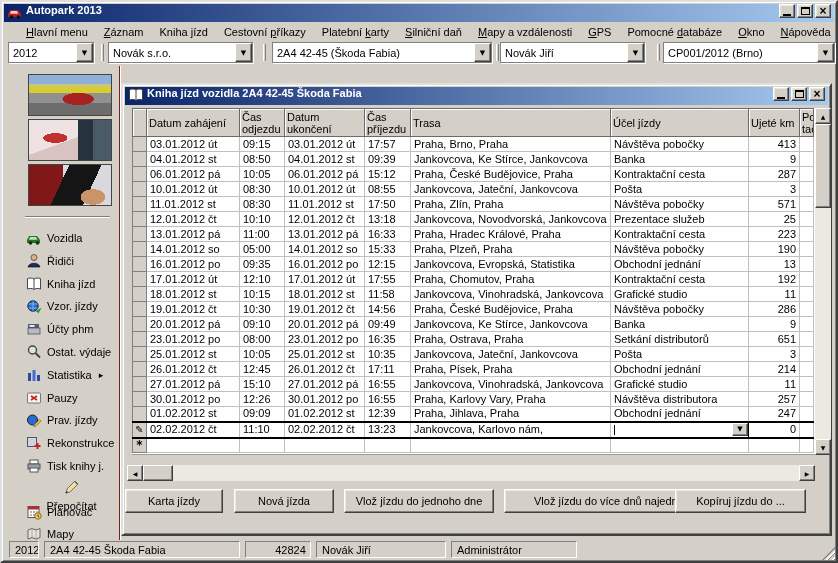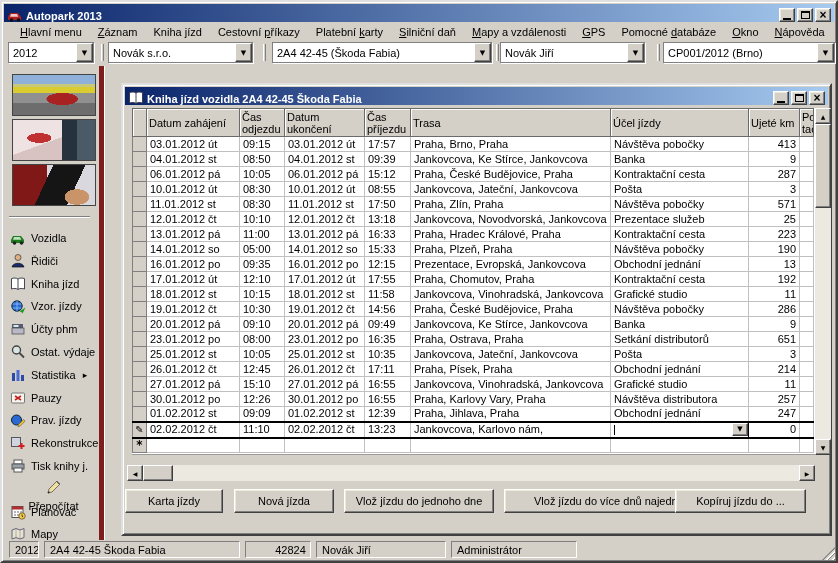--- a/index.html
+++ b/index.html
@@ -6,53 +6,53 @@
   :root{ --face:#d4d0c8; --tb1:#0a246a; --tb2:#a6caf0; --grid:#c0c0c0; }
   *{box-sizing:border-box; margin:0; padding:0;}
   body{background:#808080; font-family:"Liberation Sans","DejaVu Sans",sans-serif;}
   .win{position:relative; width:838px; height:563px; background:var(--face);
        border:2px solid; border-color:#dfdfdf #404040 #404040 #dfdfdf;
        box-shadow:inset 1px 1px 0 #fff, inset -1px -1px 0 #808080;
        overflow:hidden; font-size:11px; color:#000;}
   
   .titlebar{position:absolute; left:2px; top:2px; right:2px; height:18px;
        background:linear-gradient(90deg,var(--tb1),var(--tb2));
-       display:flex; align-items:flex-end; padding:0 3px; color:#fff; font-weight:bold;}
+       display:flex; align-items:flex-start; padding:0 3px; color:#fff; font-weight:bold;}
   .tb-icon{width:16px; height:15px; margin-right:3px; flex:none;}
   .tb-text{flex:1; white-space:nowrap; overflow:hidden;}
   .winbtns{display:flex; flex:none;}
   .wbtn{width:16px; height:14px; margin-left:2px; background:var(--face);
        border:1px solid; border-color:#fff #404040 #404040 #fff;
        box-shadow:inset -1px -1px 0 #808080, inset 1px 1px 0 #ece9d8;
        display:flex; align-items:center; justify-content:center; color:#000;}
   .glyph-min{width:8px; height:2px; background:#000; margin-top:7px;}
   .glyph-max{width:9px; height:8px; border:1px solid #000; border-top-width:2px;}
   .glyph-close{font-size:12px; font-weight:bold; line-height:10px;}
   
   .menubar{position:absolute; left:2px; top:20px; right:2px; height:19px;
-       display:flex; align-items:center; padding-left:8px;}
+       display:flex; align-items:center; padding-left:14px;}
   .menu-item{padding:2px 8px; white-space:nowrap; cursor:default;}
   .menu-item u{text-underline-offset:1px;}
   
   .toolbar{position:absolute; left:2px; top:39px; right:2px; height:25px;}
   .combo{position:absolute; top:1px; height:21px; background:#fff; display:flex;
        border:1px solid #808080; box-shadow:inset 1px 1px 0 #404040, 1px 1px 0 #fff;}
   .combo-text{flex:1; display:flex; align-items:center; padding:0 4px;
        white-space:nowrap; overflow:hidden; background:#fff;}
   .combo-btn{width:17px; flex:none; background:var(--face);
        border:1px solid; border-color:#fff #404040 #404040 #fff;
        box-shadow:inset -1px -1px 0 #808080;
        display:flex; align-items:center; justify-content:center;
        font-family:"DejaVu Sans",sans-serif; font-size:7px; color:#000;}
   .grip{position:absolute; top:3px; height:17px; width:3px;
        border-left:1px solid #fff; border-right:1px solid #808080;}
   
   .main{position:absolute; left:2px; right:2px; top:64px; bottom:21px;}
-  .sidebar{position:absolute; left:0; top:0; bottom:0; width:100px;
-       border-right:5px solid #7f1d1d; box-shadow:1px 0 0 #fff;}
+  .sidebar{position:absolute; left:16px; top:0; bottom:0; width:100px;
+       border-right:1px solid #7f1d1d; box-shadow:1px 0 0 #fff;}
   .photo{position:absolute; left:8px; width:84px; height:42px; border:1px solid #444;}
   .photo0{background:
      radial-gradient(ellipse 26px 10px at 60% 60%, #a82222 0 60%, rgba(0,0,0,0) 61%),
      linear-gradient(180deg,#8fb0d8 0 22%, #c8c87a 22% 30%, #d8cc30 30% 45%, #909090 45% 70%, #6d6d6d 70% 100%);}
   .photo1{background:
      linear-gradient(90deg, rgba(0,0,0,0) 0 60%, #26323e 60% 78%, #4a5a66 78% 100%),
      radial-gradient(ellipse 20px 8px at 32% 45%, #c03030 0 60%, rgba(0,0,0,0) 61%),
      linear-gradient(160deg,#efe2e2 0 50%, #d8c2c2 50% 100%);}
   .photo2{background:
      radial-gradient(ellipse 22px 14px at 78% 80%, #c89468 0 55%, rgba(0,0,0,0) 56%),
@@ -464,21 +464,21 @@
                 <td>Návštěva pobočky</td>
                 <td class="km">190</td>
                 <td></td>
               </tr>
               <tr>
                 <td class="sel"></td>
                 <td>16.01.2012 po</td>
                 <td>09:35</td>
                 <td>16.01.2012 po</td>
                 <td>12:15</td>
-                <td>Prezentace, Evropská, Jankovcova</td>
+                <td>Jankovcova, Evropská, Statistika</td>
                 <td>Obchodní jednání</td>
                 <td class="km">13</td>
                 <td></td>
               </tr>
               <tr>
                 <td class="sel"></td>
                 <td>17.01.2012 út</td>
                 <td>12:10</td>
                 <td>17.01.2012 út</td>
                 <td>17:55</td>

